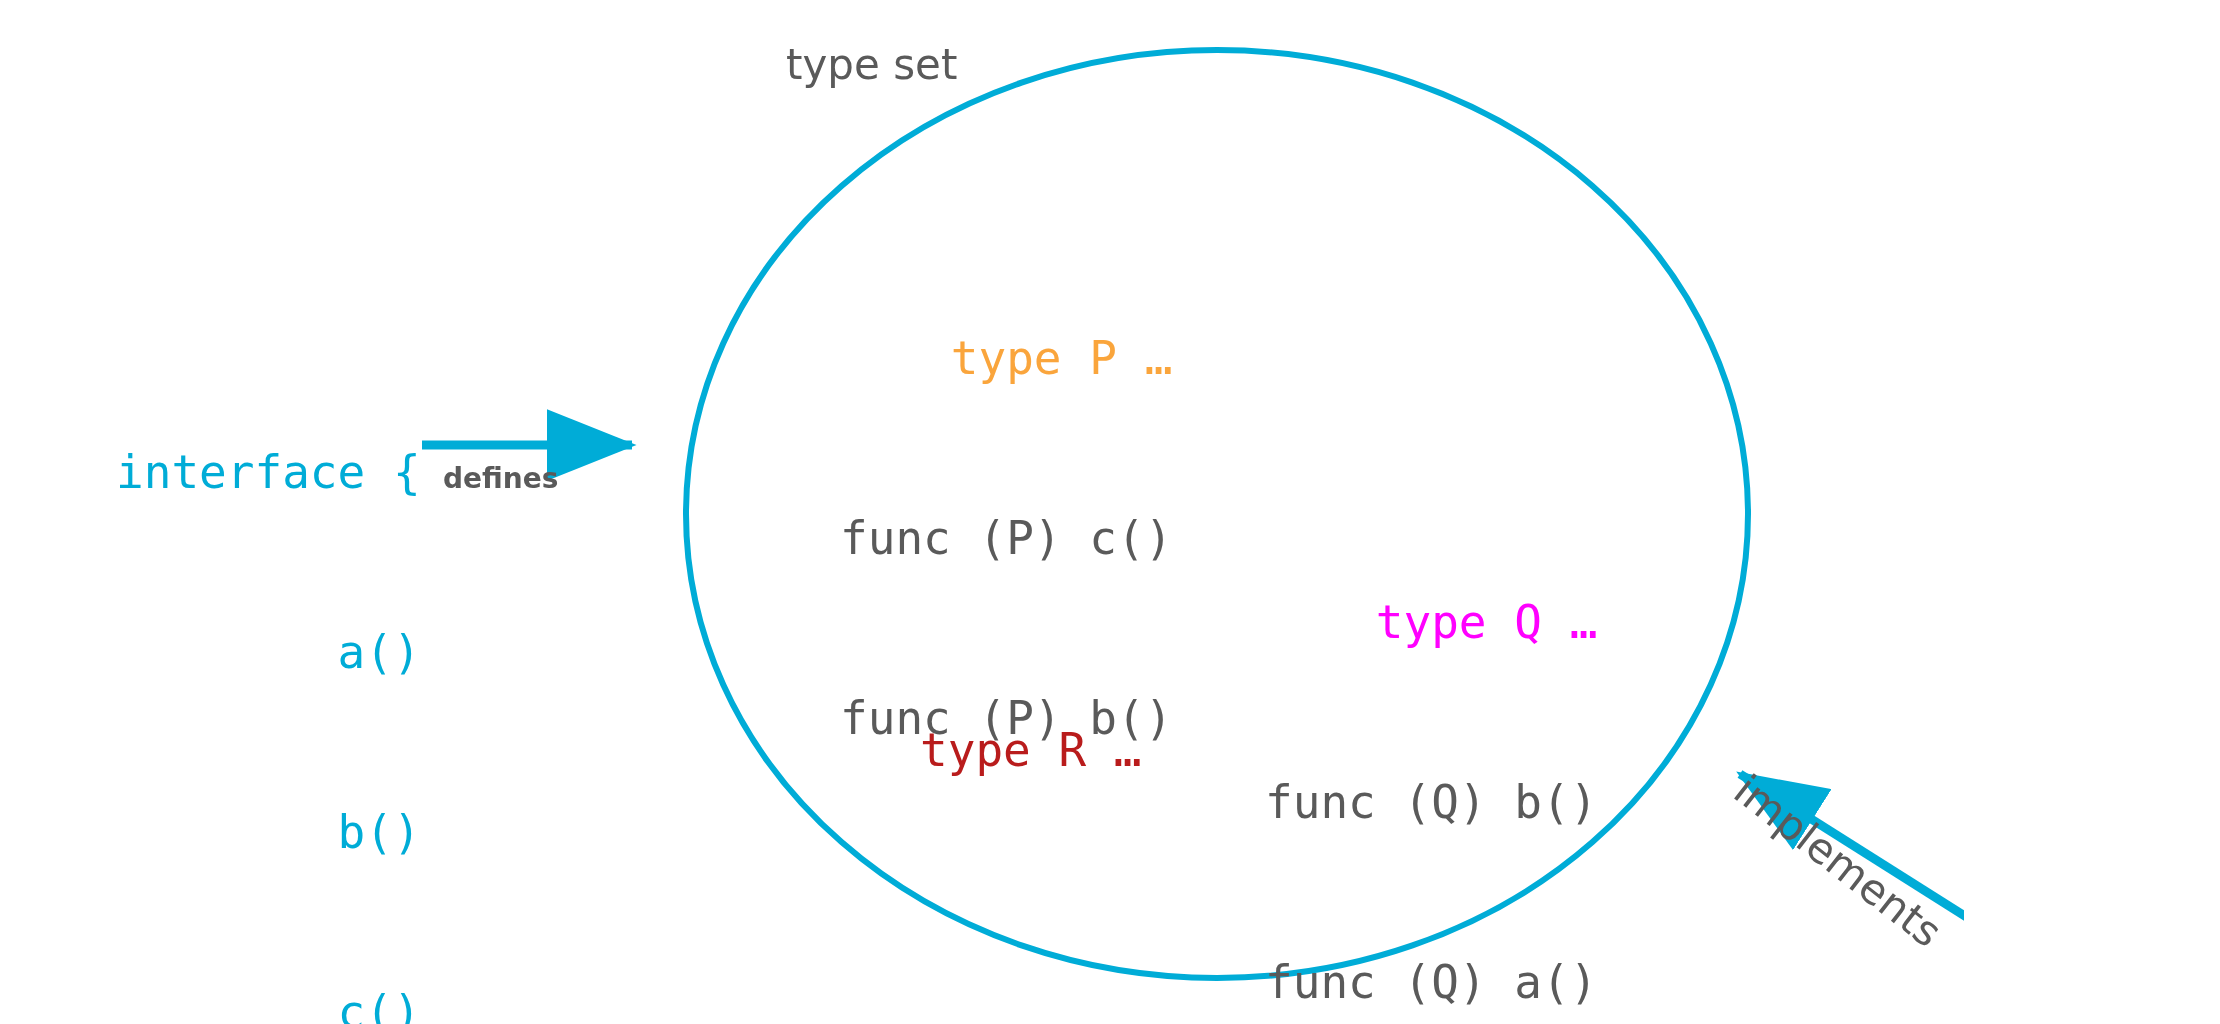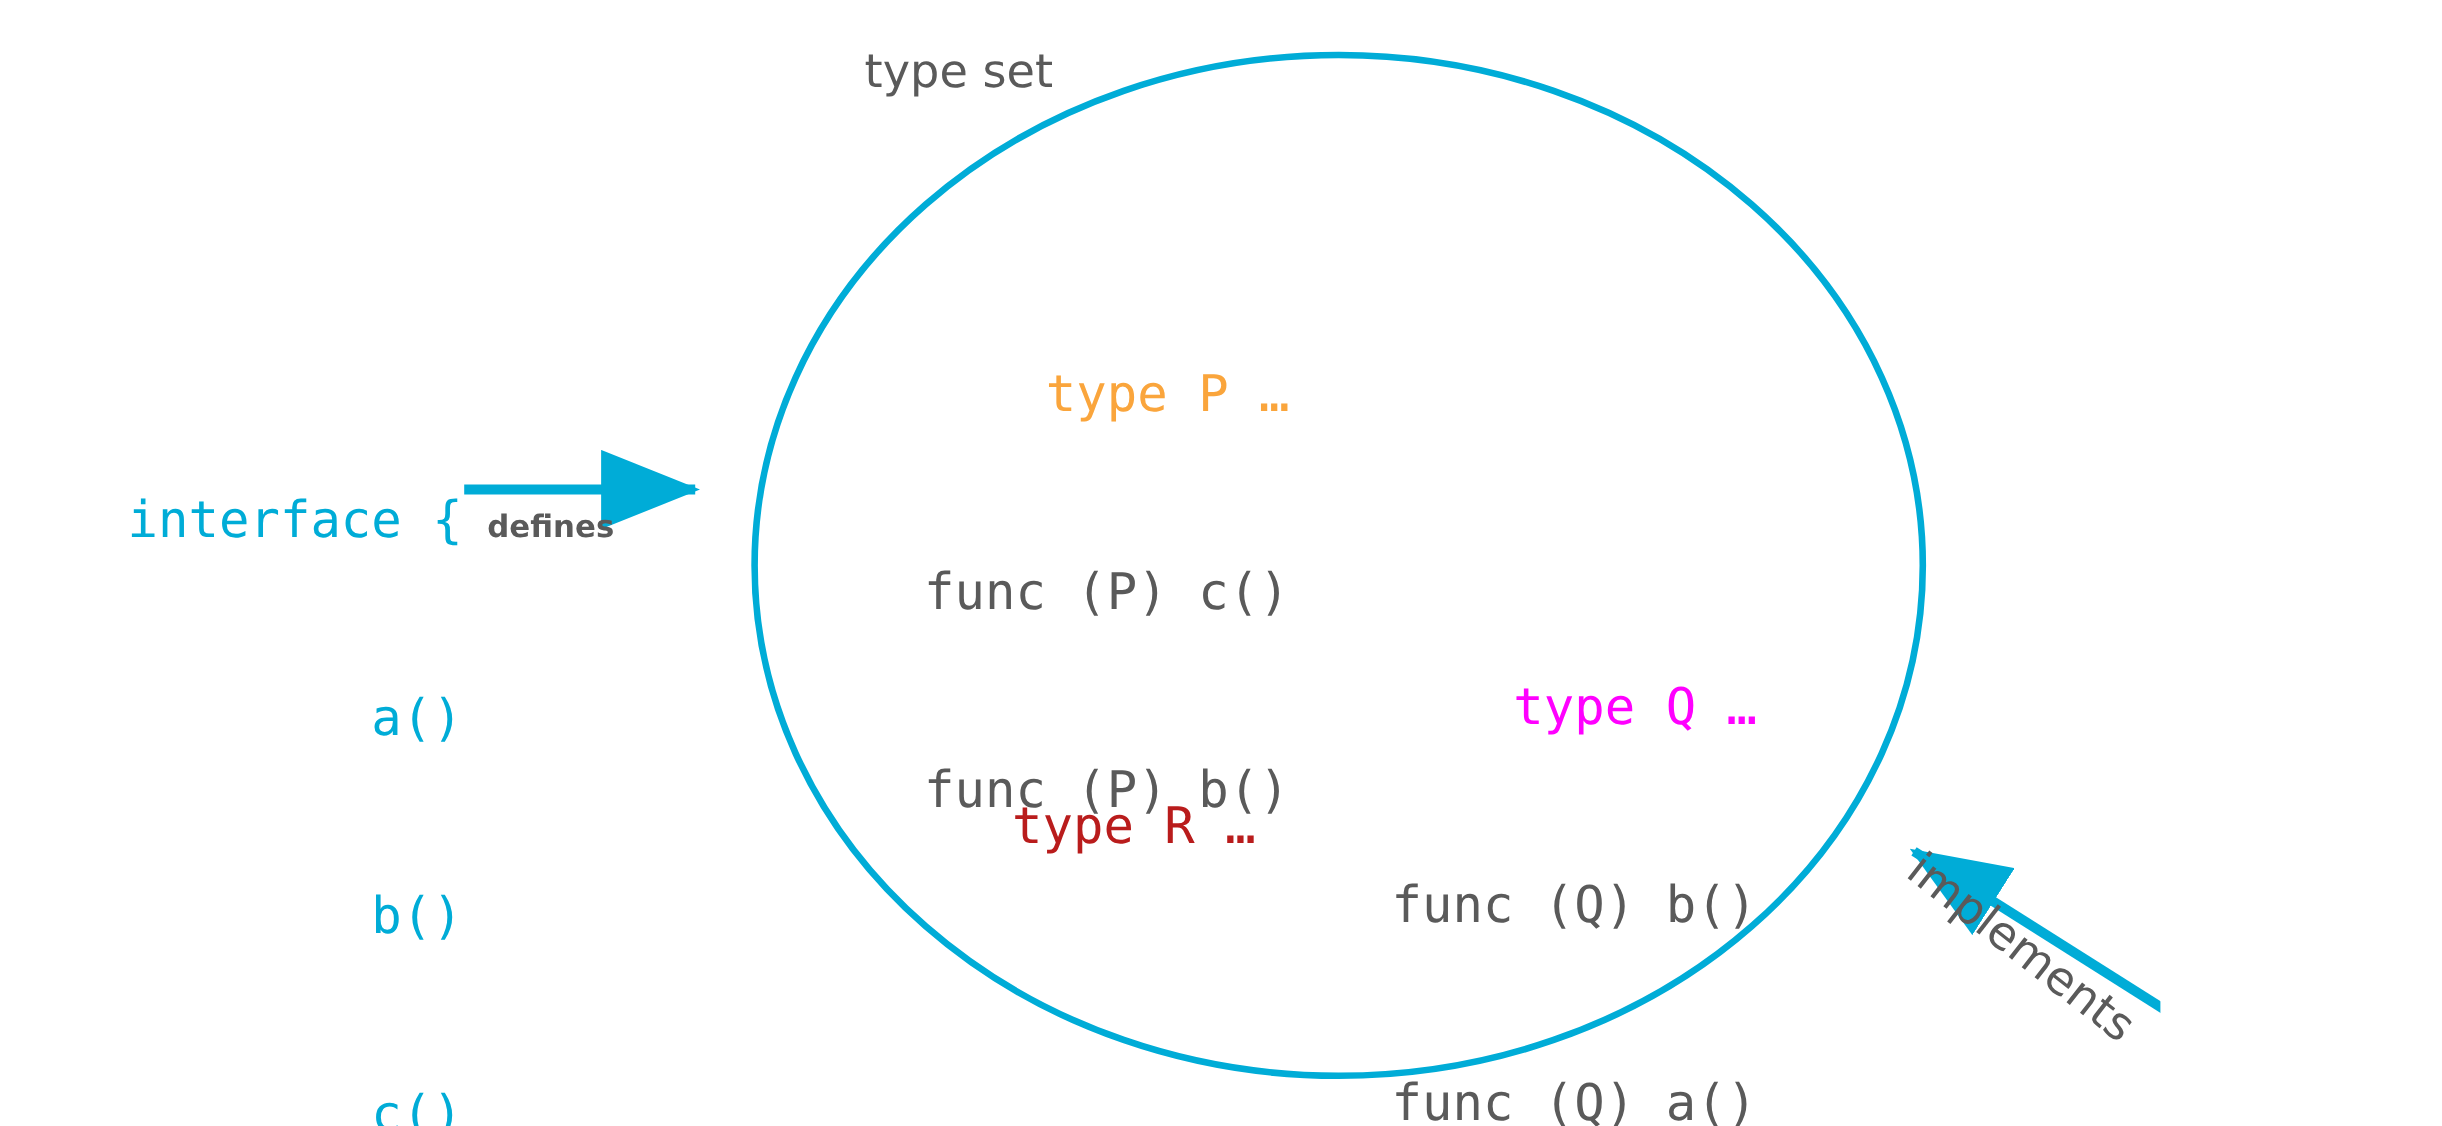--- a/index.html
+++ b/index.html
@@ -47,21 +47,21 @@
     color: #5A5A5A;
   }
   #type-p-block .heading { color: #FAA53C; }
 
   
   #type-q-block {
     left: 1265px;
     top: 472px;
     color: #5A5A5A;
   }
-  #type-q-block .heading { color: #FF00FF; margin-top: 20px; }
+  #type-q-block .heading { color: #FF00FF; }
 
   
   #type-r-block {
     left: 920px;
     top: 600px;
     color: #b91c1c;
   }
 
   .label-sans {
     position: absolute;

